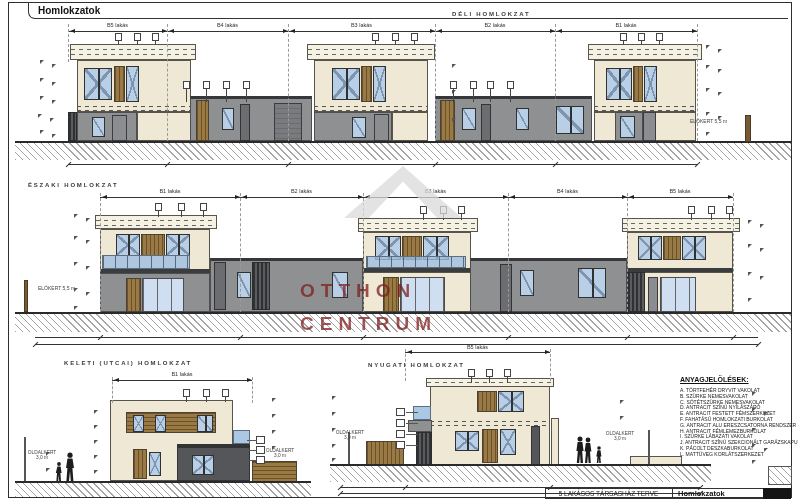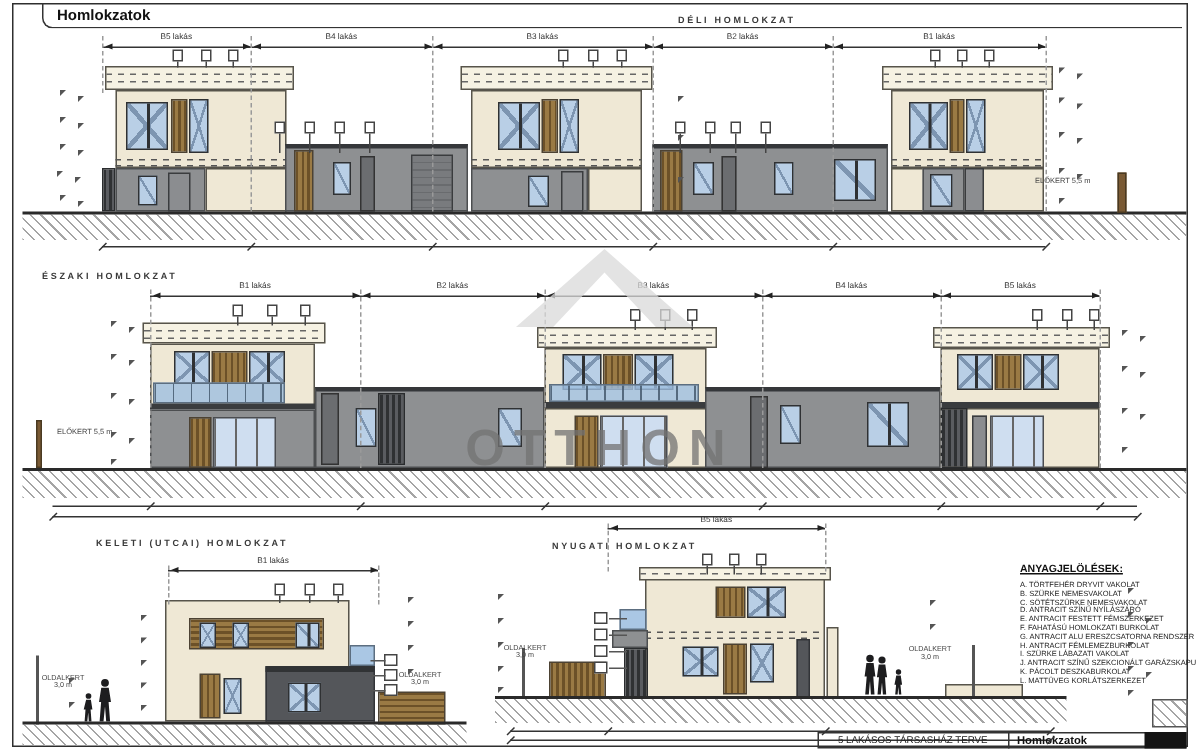--- a/index.html
+++ b/index.html
@@ -69,32 +69,33 @@
   .legitem{font-size:5px;line-height:5.8px;color:#222;white-space:nowrap}
   
   .tblock{border:1px solid #333}
   .tb1{font-size:6.5px;color:#222;text-align:center;white-space:nowrap}
   .tb2{font-size:7.5px;font-weight:bold;color:#111;white-space:nowrap}
   .blackbox{background:#141414}
   
   .wm{pointer-events:none;z-index:50;opacity:.75}
   .wmroof{background:#d9d9d9;clip-path:polygon(0 100%,50% 0,100% 100%,79% 100%,50% 30%,21% 100%)}
   .wmoc{font-size:56px;font-weight:bold;color:#dcdcdc;letter-spacing:2px;white-space:nowrap}
-  .wmtxt{font-size:34px;font-weight:bold;color:#737373;letter-spacing:6px;text-align:center;white-space:nowrap}
+  .wmtxt{font-size:19px;font-weight:bold;color:#7f1d1d;letter-spacing:6px;white-space:nowrap}
 </style>
 </head>
 <body>
 
 <div class="sheet">
   <div class="abs frame"></div>
   <div class="abs tabline"></div>
   <span class="abs tabtitle">Homlokzatok</span>
 
   <div class="abs wm wmroof" style="left:344px;top:166px;width:118px;height:52px"></div>
   <span class="abs wm wmtxt" style="left:300px;top:280px;width:200px">OTTHON</span>
+  <span class="abs wm wmtxt" style="left:300px;top:313px;width:200px">CENTRUM</span>
 
   <span class="abs etitle" style="left:452px;top:11px">DÉLI HOMLOKZAT</span>
   <span class="abs dlab" style="left:68px;top:22px;width:99px">B5 lakás</span>
   <span class="abs dlab" style="left:167px;top:22px;width:121px">B4 lakás</span>
   <span class="abs dlab" style="left:288px;top:22px;width:147px">B3 lakás</span>
   <span class="abs dlab" style="left:435px;top:22px;width:120px">B2 lakás</span>
   <span class="abs dlab" style="left:555px;top:22px;width:142px">B1 lakás</span>
   <div class="abs dim" style="left:68px;top:31px;width:629px"></div>
 
   <div class="abs eave" style="left:70px;top:44px;width:126px;height:16px"></div>

